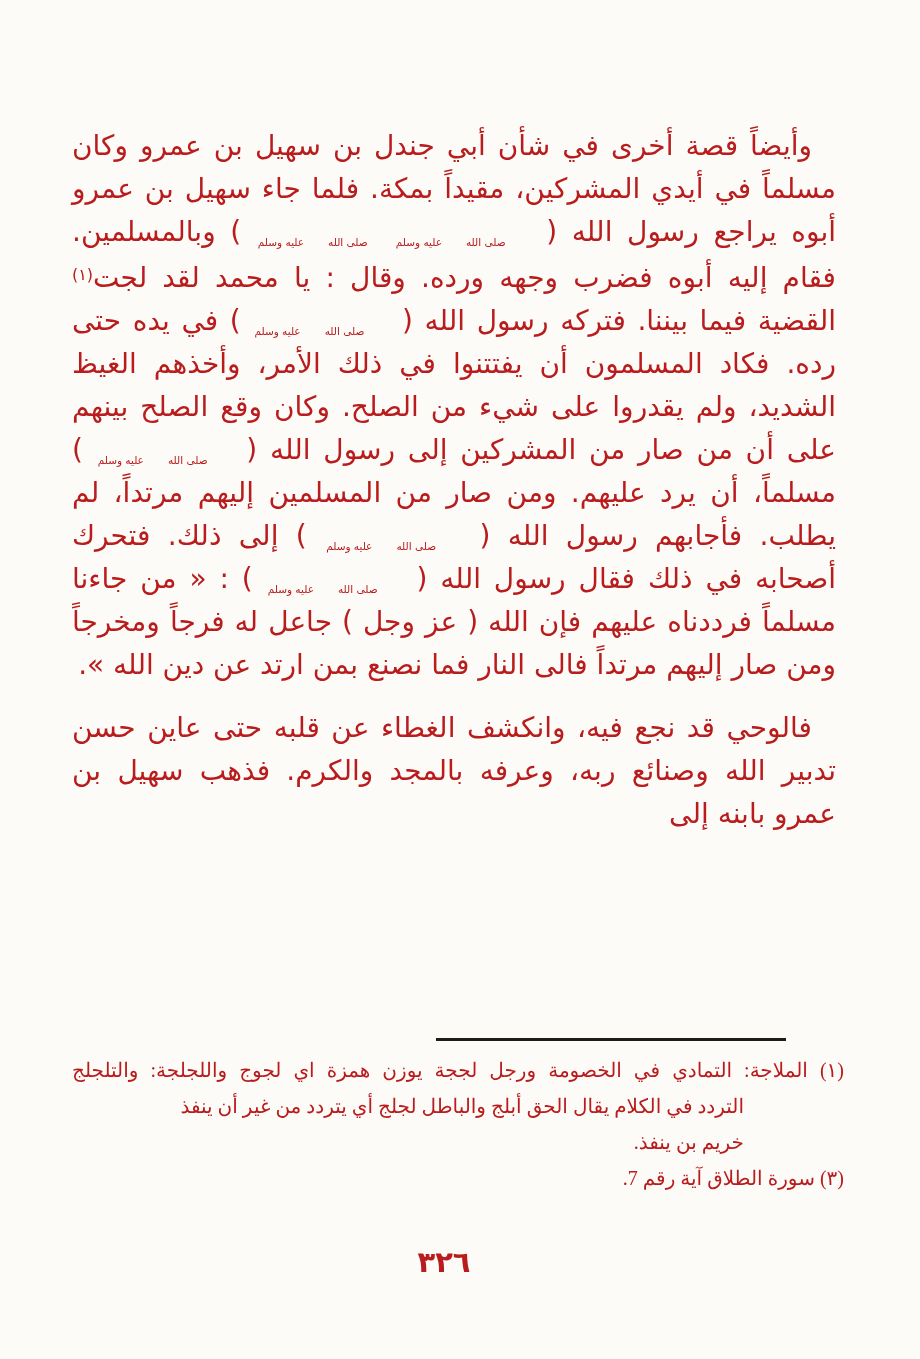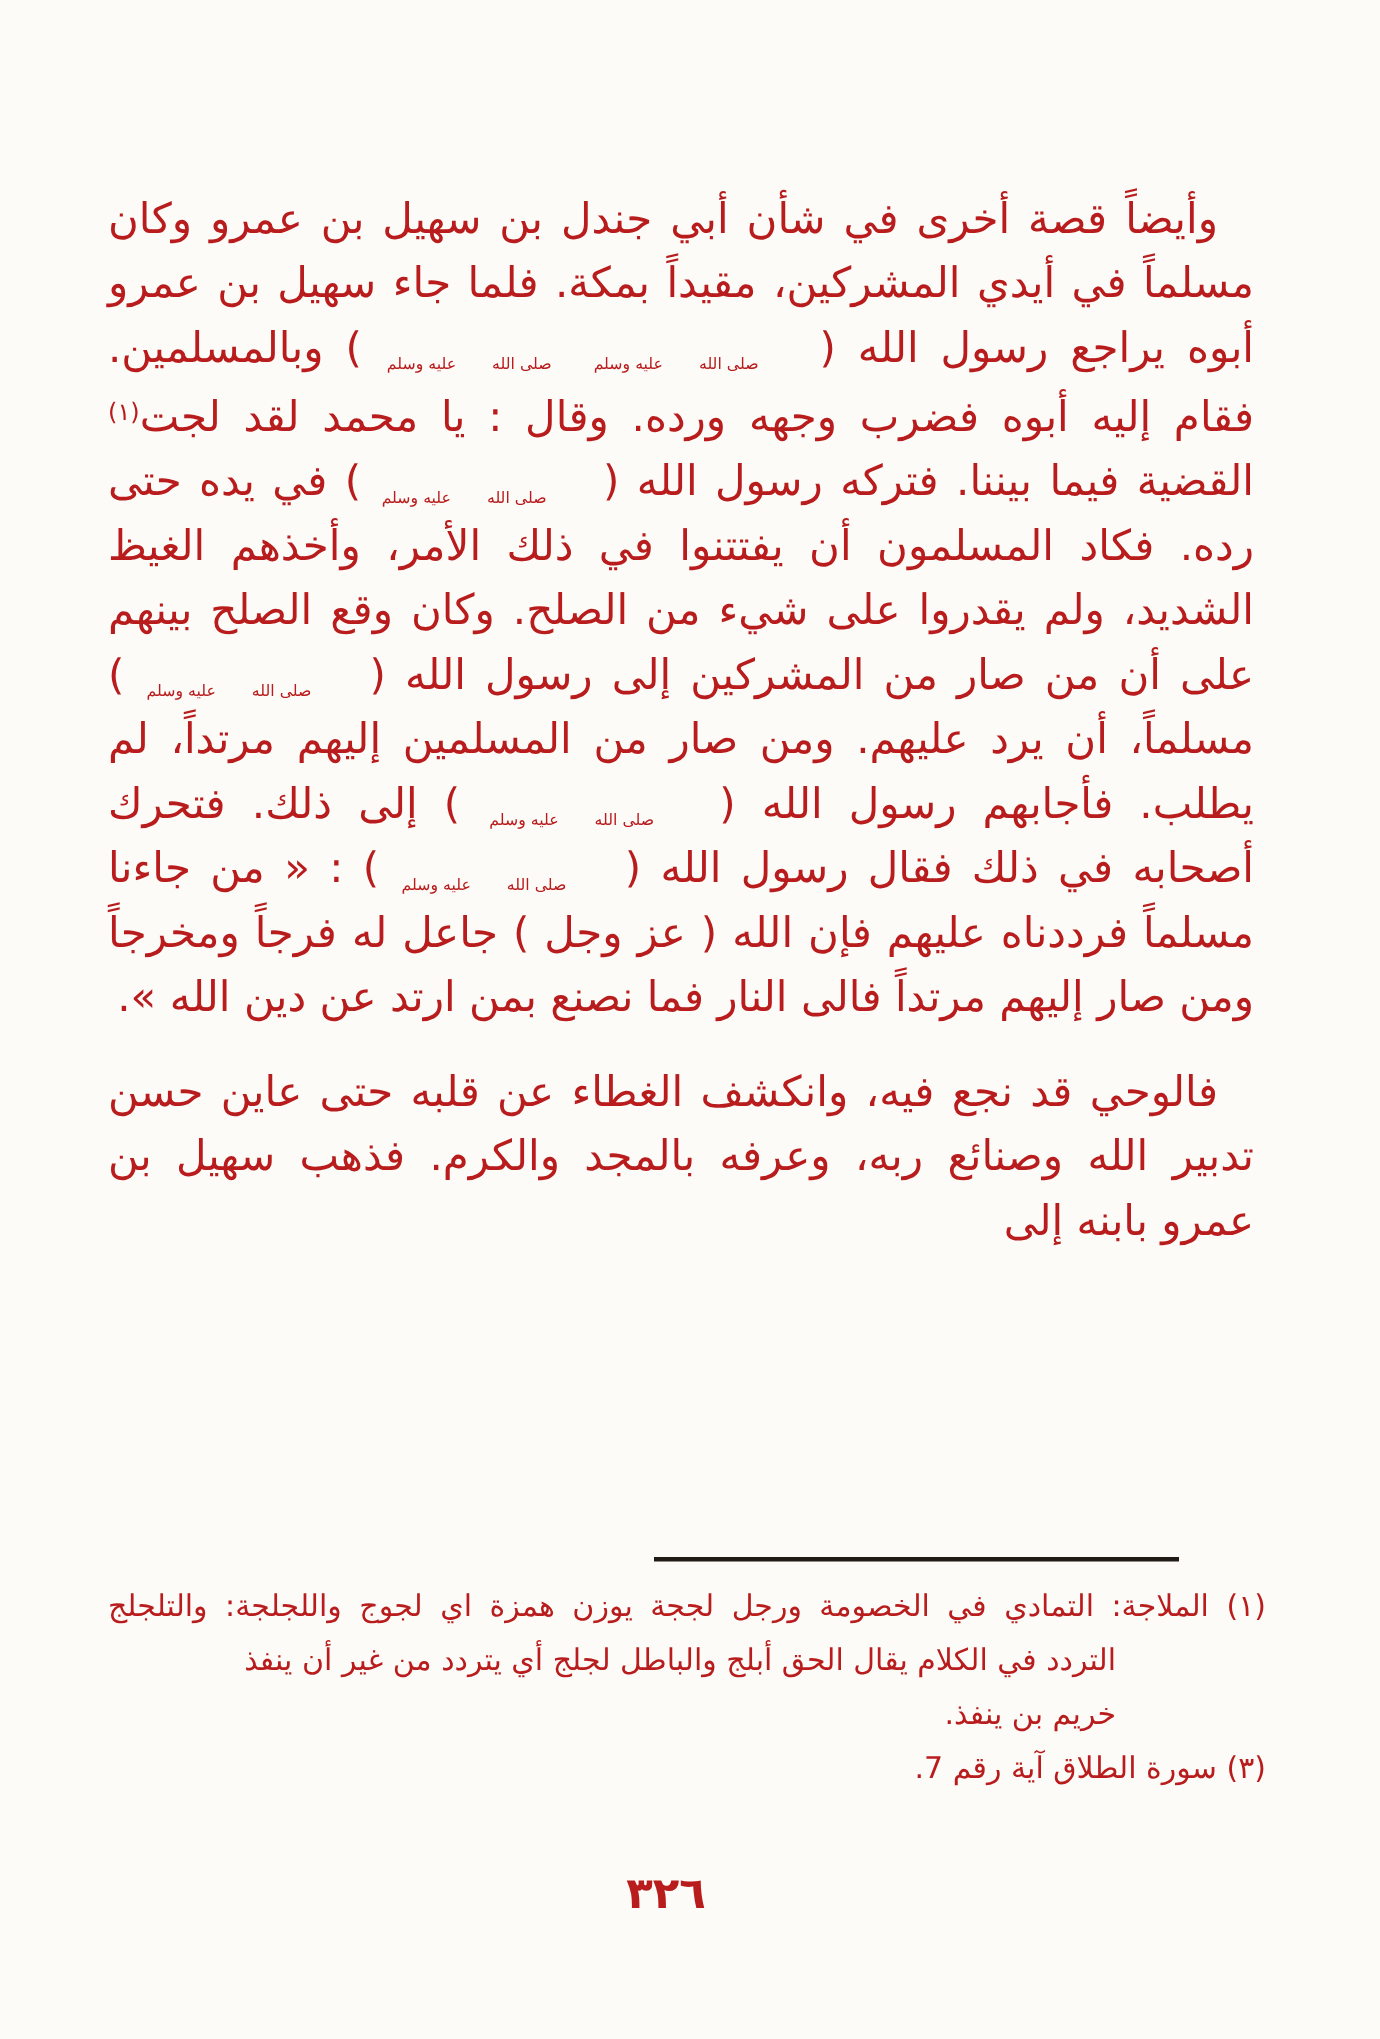--- a/index.html
+++ b/index.html
@@ -40,20 +40,21 @@
     position:absolute;
     top:1038px;left:436px;width:350px;height:0;
     border-top:3px solid #201b15;
   }
   .footnotes{
     position:absolute;
     top:1052px;right:76px;left:72px;
     font-size:20px;
     line-height:36px;
     text-align:right;
+    font-family:Liberation Serif, serif;
   }
   .fn-line{white-space:normal;}
   .fn-line.justify{text-align:justify;text-align-last:justify;}
   .fn-line.indent{padding-right:100px;}
   .page-number{
     position:absolute;
     top:1245px;left:0;right:32px;
     text-align:center;
     font-size:29px;
     font-weight:bold;

